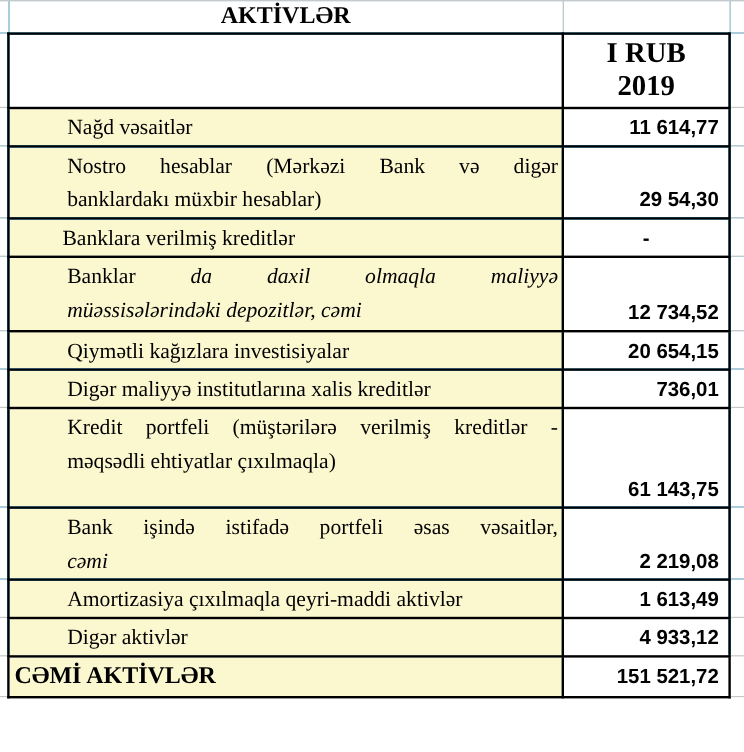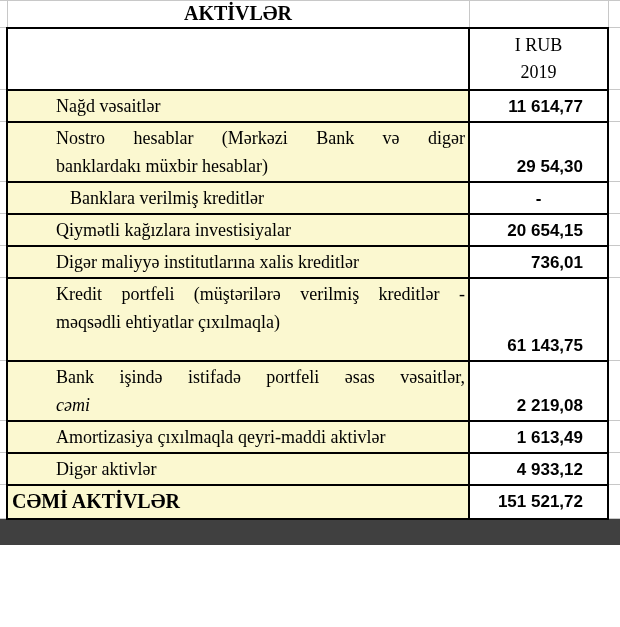--- a/index.html
+++ b/index.html
@@ -1,21 +1,21 @@
 <!DOCTYPE html>
 <html><head>
 <meta charset="utf-8">
 <style>
   * { margin:0; padding:0; box-sizing:border-box; }
   html,body { background:#ffffff; }
   body {
     width:620px; height:627px; overflow:hidden;
     font-family:"Liberation Serif", serif; color:#000;
   }
-  .sheet { position:relative; width:620px; height:545px; background:#404040; }
+  .sheet { position:relative; width:620px; height:545px; background:#7dd3fc; }
 
   table.assets {
     border-collapse:collapse; table-layout:fixed; width:620px;
   }
   td { overflow:hidden; }
 
   
   td.g {
     border:1px solid #c8c8c8; border-left:none;
     background:#fff;
@@ -26,37 +26,37 @@
   td.b { border:2px solid #000; }
 
   td.title-cell {
     border:1px solid #c8c8c8; background:#fff;
     text-align:center; vertical-align:middle;
     font-weight:bold; font-size:20px;
   }
 
   td.hdr {
     background:#fff; text-align:center; vertical-align:middle;
-    font-size:18px; line-height:27px;
+    font-size:24px; line-height:27px;font-weight:bold;
   }
 
   td.lbl {
     background:#fbf8d0; vertical-align:top;
     font-size:18px; padding:1px 3px 1px 4px;
   }
   td.lbl .line { line-height:28px;margin-left:44px; }
   .just { text-align:justify; text-align-last:justify; }
   .it { font-style:italic; }
-  td.lbl.indent { padding-left:18px; }
+  td.lbl.indent { padding-left:0; }
 
   td.val {
     background:#fff; vertical-align:bottom; text-align:right;
     font-family:"Liberation Sans", sans-serif;
     font-weight:bold; font-size:17px;
-    padding:0 24px 4px 2px;
+    padding:0 8px 4px 2px;
   }
   td.val.center { text-align:center; padding-right:2px; }
 
   tr.total td.lbl {
     font-weight:bold; font-size:20px; vertical-align:middle;
   }
   tr.total td.val { vertical-align:middle; padding-bottom:0; }
 </style>
 </head>
 <body>
@@ -109,20 +109,29 @@
 
     <tr style="height:28px">
       <td class="g"></td>
       <td class="b lbl indent">
         <div class="line">Banklara verilmiş kreditlər</div>
       </td>
       <td class="b val center">-</td>
       <td class="g"></td>
     </tr>
 
+    <tr style="height:62px">
+      <td class="g"></td>
+      <td class="b lbl">
+        <div class="line just"><span>Banklar</span> <span class="it">da daxil olmaqla maliyyə</span></div>
+        <div class="line it">müəssisələrindəki depozitlər, cəmi</div>
+      </td>
+      <td class="b val">12 734,52</td>
+      <td class="g"></td>
+    </tr>
 
     <tr style="height:29px">
       <td class="g"></td>
       <td class="b lbl">
         <div class="line">Qiymətli kağızlara investisiyalar</div>
       </td>
       <td class="b val">20 654,15</td>
       <td class="g"></td>
     </tr>
 

